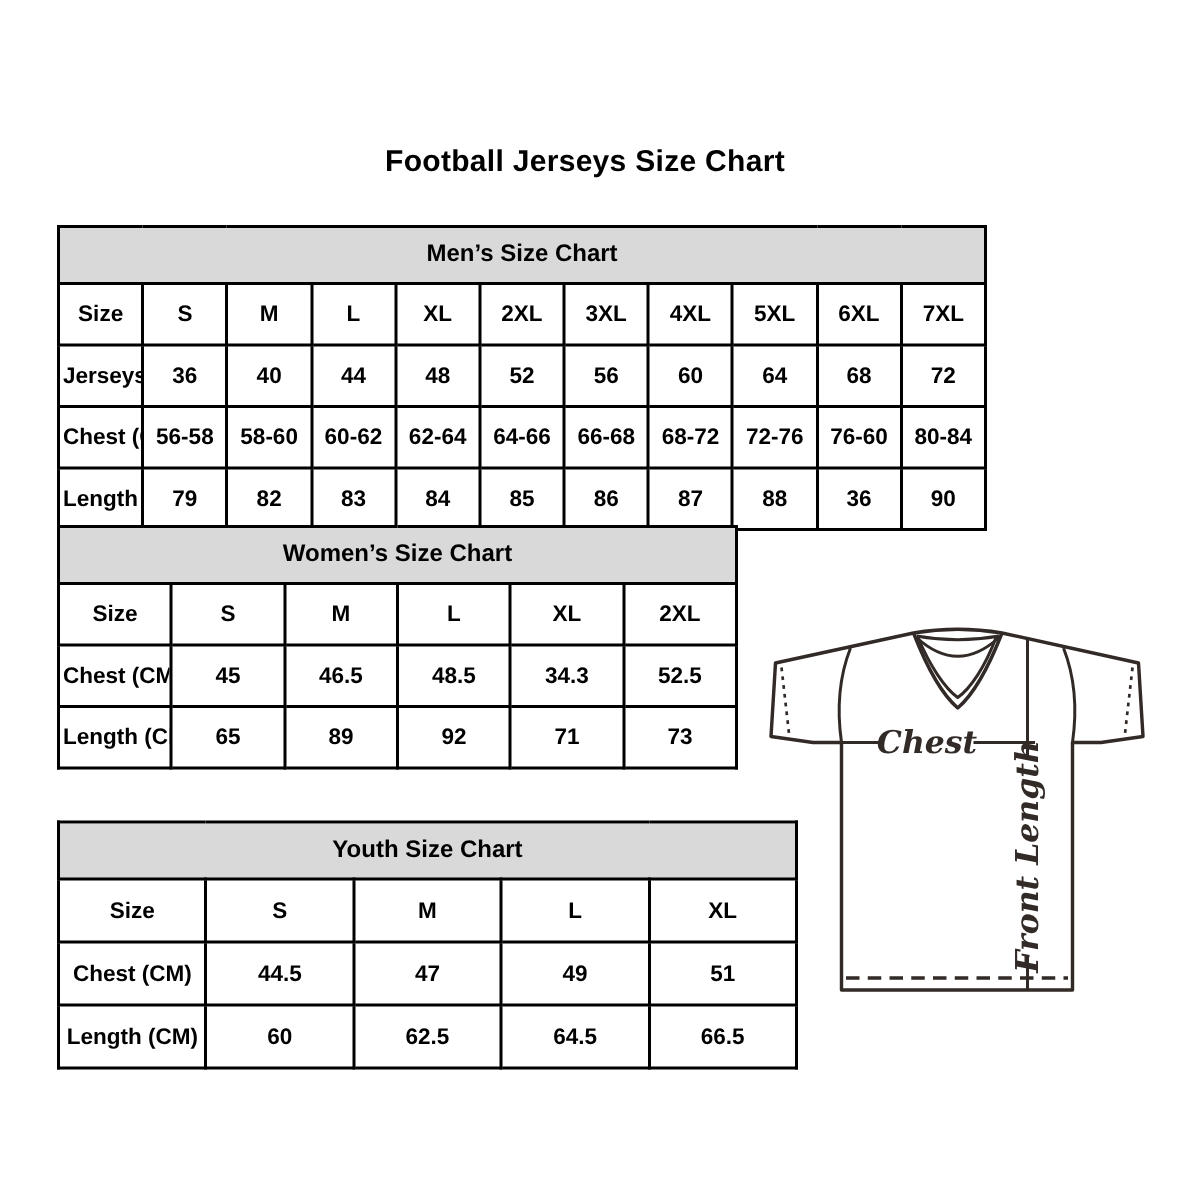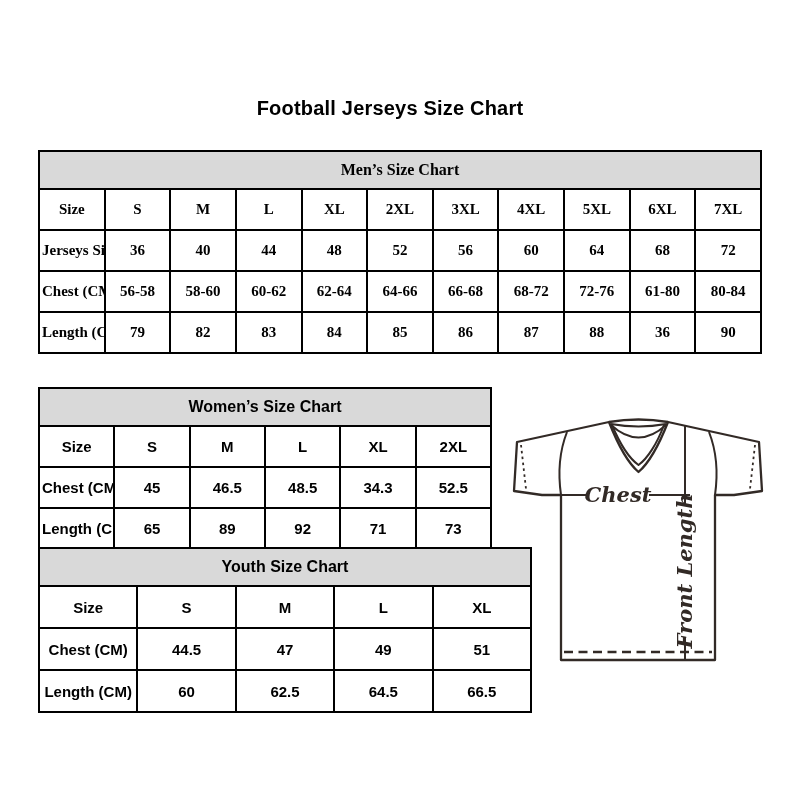--- a/index.html
+++ b/index.html
@@ -38,24 +38,24 @@
     padding: 0 2px;
     overflow: hidden;
     white-space: nowrap;
   }
   th.tbl-title {
     background: var(--header-bg, #d9d9d9);
     font-size: 16px;
     height: 36px;
   }
   table.size-table td { font-size: 15px; }
-  .t-mens   { left: 38px; top: 150px; width: 724px; font-family: Liberation Serif, serif; }
+  .t-mens   { left: 38px; top: 150px; width: 620px; }
   .t-mens   td { height: 39px; }
   .t-mens   td.lbl { width: 110px; }
-  .t-womens { left: 38px; top: 387px; width: 454px; }
+  .t-womens { left: 38px; top: 350px; width: 454px; }
   .t-womens td { height: 39px; }
   .t-womens td.lbl { width: 112px; }
   .t-youth  { left: 38px; top: 547px; width: 494px; }
   .t-youth  td { height: 40px; }
   .t-youth  td.lbl { width: 118px; }
 
   .jersey-svg {
     position: absolute;
     left: 508px; top: 411px;
     width: 260px; height: 252px;
@@ -129,21 +129,21 @@
         <tr>
           <td class="lbl">Chest (CM)</td>
           <td>56-58</td>
           <td>58-60</td>
           <td>60-62</td>
           <td>62-64</td>
           <td>64-66</td>
           <td>66-68</td>
           <td>68-72</td>
           <td>72-76</td>
-          <td>61-80</td>
+          <td>76-60</td>
           <td>80-84</td>
         </tr>
         <tr>
           <td class="lbl">Length (CM)</td>
           <td>79</td>
           <td>82</td>
           <td>83</td>
           <td>84</td>
           <td>85</td>
           <td>86</td>

